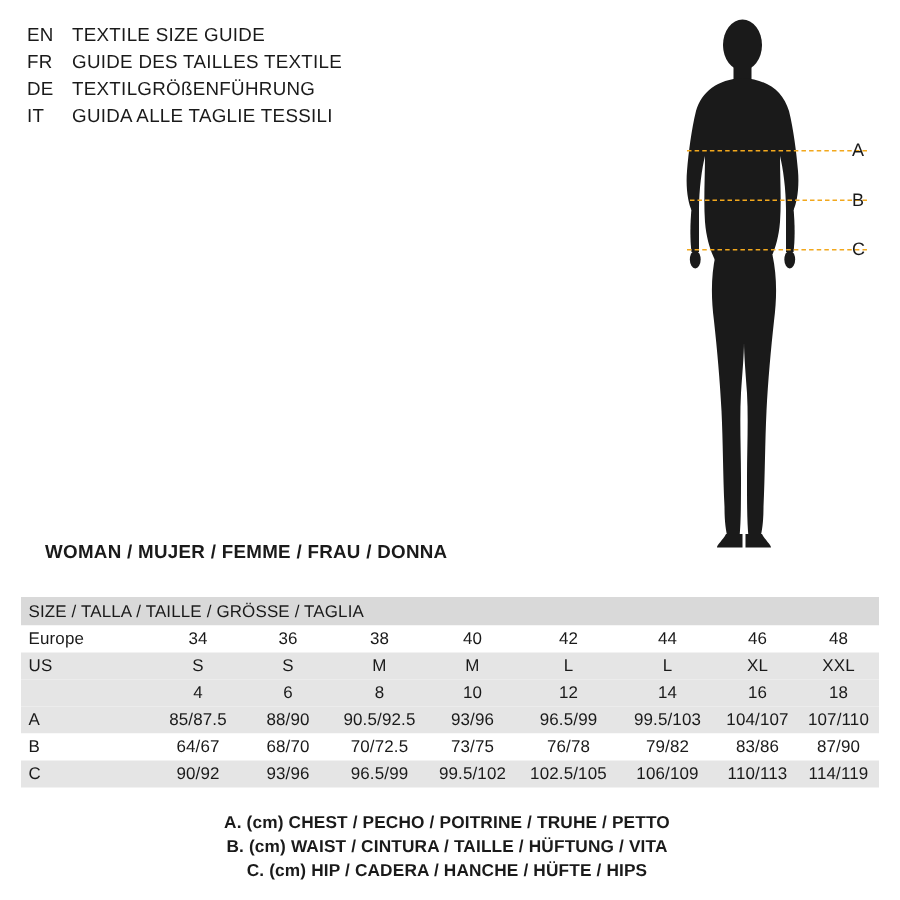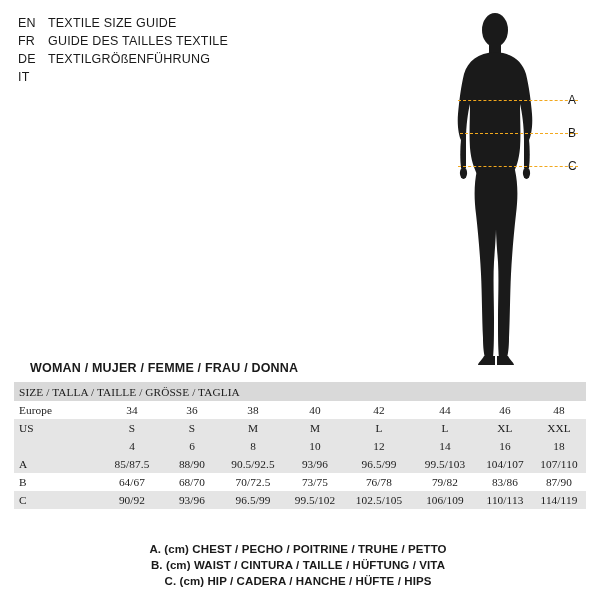--- a/index.html
+++ b/index.html
@@ -81,27 +81,26 @@
     font-size: 12.5px;
     font-weight: bold;
     letter-spacing: .2px;
     color: #1a1a1a;
     margin-left: 12px;
   }
 
   
   .size-table {
     position: absolute;
-    top: 382px;
+    top: 398px;
     left: 14px;
     width: 572px;
     border-collapse: collapse;
     font-size: 11.5px;
     table-layout: fixed;
-    font-family: Liberation Serif, serif;
   }
   .size-table td, .size-table th {
     padding: 0;
     height: 18px;
     text-align: center;
     font-weight: normal;
     color: #1a1a1a;
     font-size: 11.3px;
     letter-spacing: .1px;
   }
@@ -152,20 +151,21 @@
     <div class="lang-row">
       <span class="lang-code">FR</span>
       <span class="lang-text">GUIDE DES TAILLES TEXTILE</span>
     </div>
     <div class="lang-row">
       <span class="lang-code">DE</span>
       <span class="lang-text">TEXTILGRÖßENFÜHRUNG</span>
     </div>
     <div class="lang-row">
       <span class="lang-code">IT</span>
+      <span class="lang-text">GUIDA ALLE TAGLIE TESSILI</span>
     </div>
   </div>
 
   <div class="figure-area">
     <svg class="figure-svg" width="190" height="362" viewBox="0 0 190 362">
       <g fill="#1a1a1a">
 
         <ellipse cx="95" cy="22" rx="13" ry="17"></ellipse>
 
         <rect x="89" y="36" width="12" height="12"></rect>

